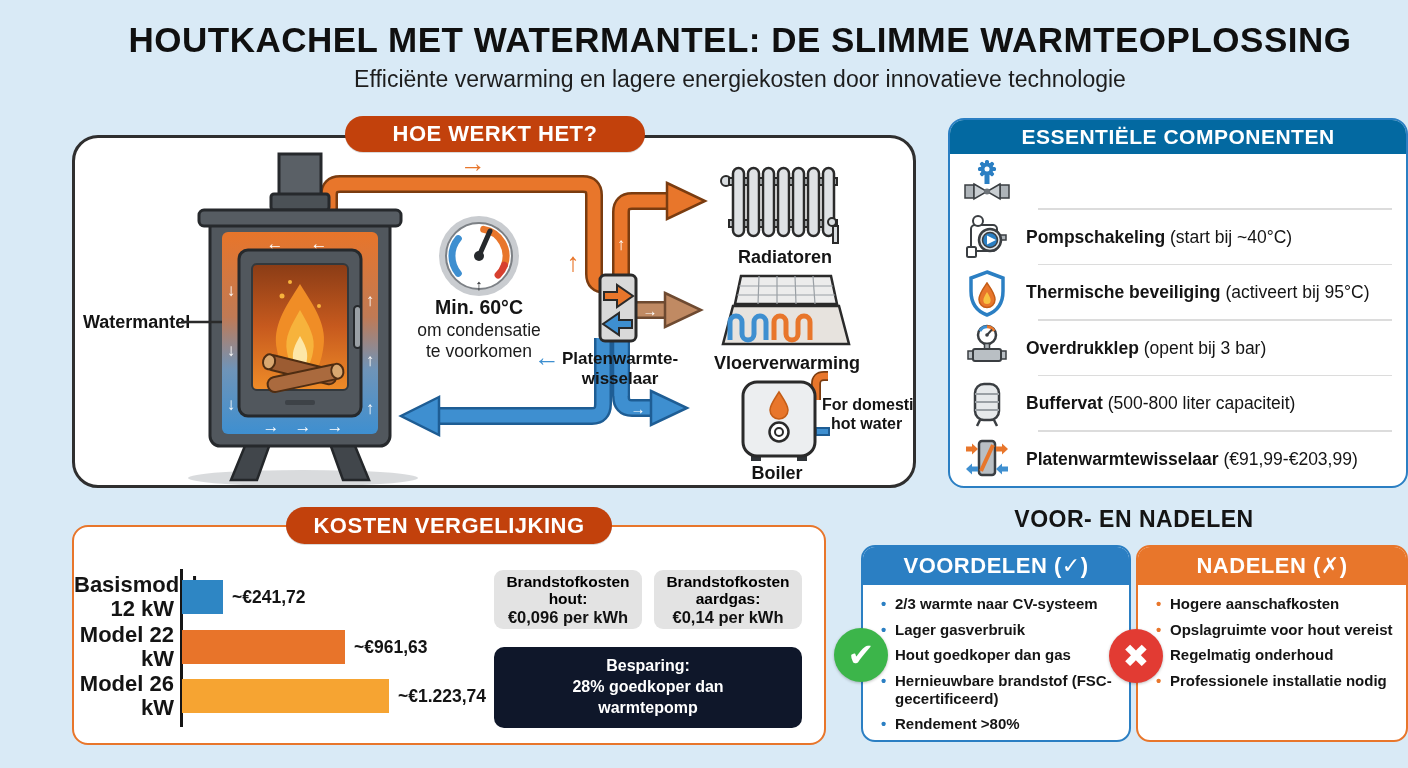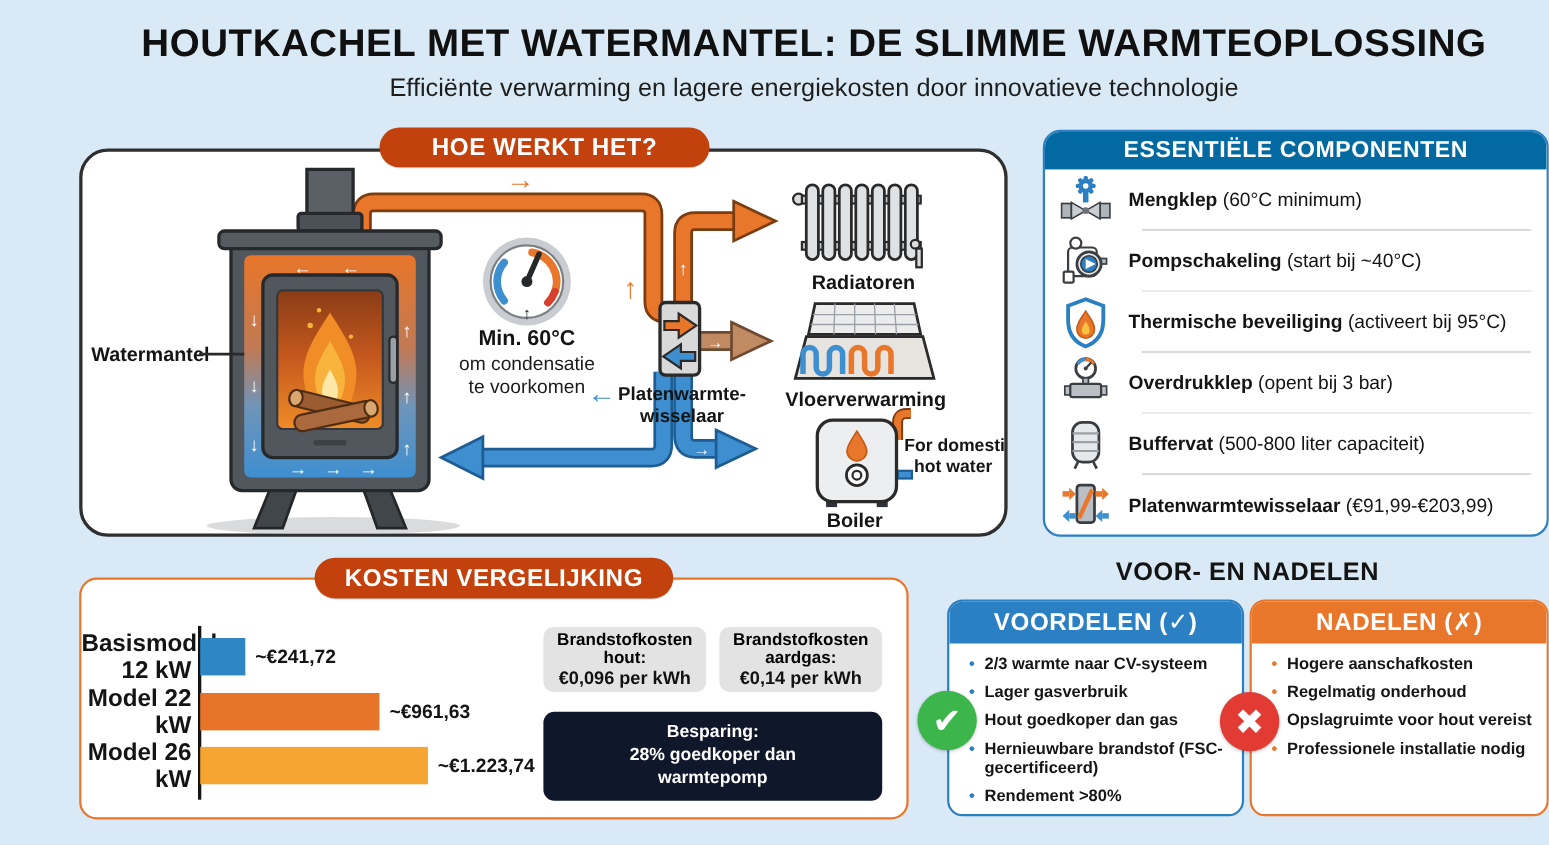--- a/index.html
+++ b/index.html
@@ -276,22 +276,20 @@
               </g>
             <circle cx="23" cy="11" r="2.5" fill="#fff"></circle>
             <rect x="20.5" y="17" width="5" height="9" fill="#2b7fc3"></rect>
             <rect x="1" y="27" width="9" height="13" fill="#aeb4b9" stroke="#3a3e42" stroke-width="1.5"></rect>
             <rect x="36" y="27" width="9" height="13" fill="#aeb4b9" stroke="#3a3e42" stroke-width="1.5"></rect>
             <polygon points="10,26 23,33.5 10,41" fill="#c9ced2" stroke="#3a3e42" stroke-width="1.5"></polygon>
             <polygon points="36,26 23,33.5 36,41" fill="#c9ced2" stroke="#3a3e42" stroke-width="1.5"></polygon>
             <circle cx="23" cy="33.5" r="3" fill="#6d7378"></circle>
           </svg>
         </span>
-        <span class="component-text"><span class="component-name">Mengklep</span>
-          <span class="component-detail">(60°C minimum)</span></span>
       </li>
 
       <li class="component-row">
         <span class="component-icon">
           <svg width="46" height="48" viewBox="0 0 46 48">
             <rect x="7" y="12" width="26" height="26" rx="4" fill="#fff" stroke="#3a3e42" stroke-width="2"></rect>
             <circle cx="14" cy="8" r="5" fill="#fff" stroke="#3a3e42" stroke-width="2"></circle>
             <rect x="3" y="34" width="9" height="10" rx="1.5" fill="#fff" stroke="#3a3e42" stroke-width="2"></rect>
             <rect x="36" y="22" width="6" height="5" fill="#aeb4b9" stroke="#3a3e42" stroke-width="1.5"></rect>
             <circle cx="26" cy="27" r="11" fill="#e3e6e8" stroke="#3a3e42" stroke-width="2.5"></circle>
@@ -422,22 +420,22 @@
       <li class="pc-item">Hout goedkoper dan gas</li>
       <li class="pc-item">Hernieuwbare brandstof (FSC-gecertificeerd)</li>
       <li class="pc-item">Rendement &gt;80%</li>
     </ul>
   </div>
 
   <div class="panel cons-panel">
     <div class="pc-header">NADELEN (✗)</div>
     <ul class="pc-list">
       <li class="pc-item">Hogere aanschafkosten</li>
+      <li class="pc-item">Opslagruimte voor hout vereist</li>
       <li class="pc-item">Regelmatig onderhoud</li>
-      <li class="pc-item">Opslagruimte voor hout vereist</li>
       <li class="pc-item">Professionele installatie nodig</li>
     </ul>
   </div>
 
   <div class="badge-circle badge-check">✔</div>
   <div class="badge-circle badge-cross">✖</div>
 
 </div>
 
 </body></html>

